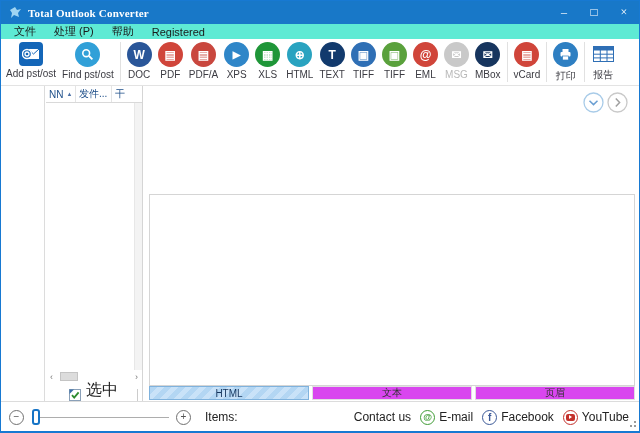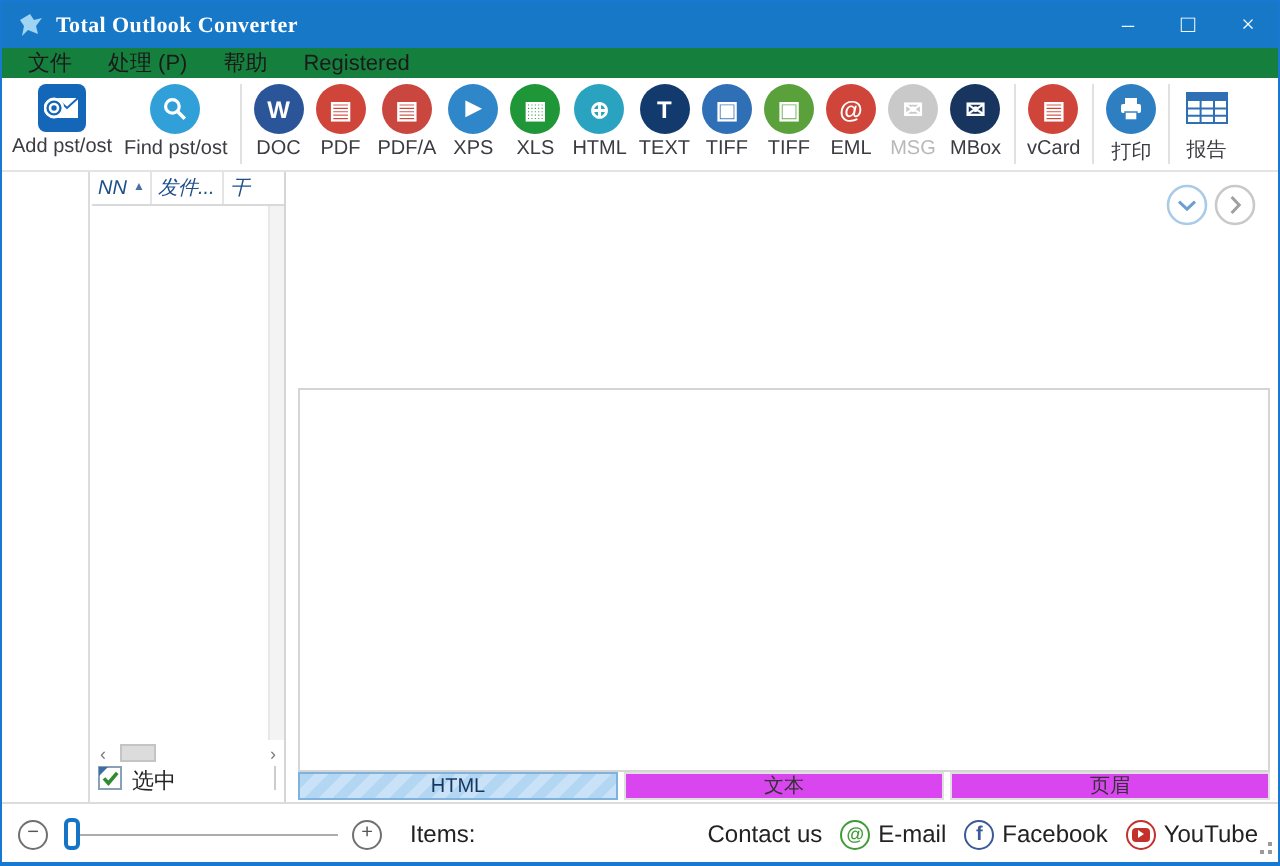--- a/index.html
+++ b/index.html
@@ -9,21 +9,21 @@
   
   #titlebar{position:absolute;top:0;left:0;right:0;height:23px;background:#1878c8;
             display:flex;align-items:center;color:#fff;font-family:Liberation Serif, serif;}
   #titlebar .appicon{margin:0 6px 0 7px;display:flex;}
   #titlebar .title{font-size:11px;font-weight:bold;letter-spacing:.2px;}
   .win-controls{margin-left:auto;display:flex;height:100%;}
   .wc{width:30px;height:100%;display:flex;align-items:center;justify-content:center;
       font-size:12px;color:#fff;cursor:default;}
 
   
-  #menubar{position:absolute;top:23px;left:0;right:0;height:15px;background:#15803d;
+  #menubar{position:absolute;top:23px;left:0;right:0;height:15px;background:#5eead4;
            display:flex;align-items:center;font-size:11px;color:#1a1a1a;padding-left:4px;}
   .mitem{padding:0 9px;white-space:nowrap;}
 
   
   #toolbar{position:absolute;top:38px;left:0;right:0;height:47px;background:#fff;
            border-bottom:1px solid #e3e3e3;box-sizing:border-box;
            display:flex;align-items:flex-start;padding:2px 0 0 2px;}
   .tbtn{display:flex;flex-direction:column;align-items:center;padding:1px 3px;}
   .circ{width:25px;height:25px;border-radius:50%;display:flex;align-items:center;
         justify-content:center;color:#fff;flex:none;}
@@ -34,33 +34,33 @@
   .tlabel.disabled{color:#b8b8b8;}
   .tsep{width:1px;background:#e1e1e1;align-self:stretch;margin:1px 3px 3px 3px;}
 
   
   #content{position:absolute;top:85px;left:0;right:0;height:315px;background:#fff;}
   #folder-panel{position:absolute;left:0;top:0;width:44px;height:100%;
                 border-right:1px solid #dcdcdc;background:#fff;box-sizing:border-box;}
   #list-panel{position:absolute;left:45px;top:0;width:97px;height:100%;background:#fff;
               border-right:1px solid #d5d5d5;box-sizing:border-box;display:flex;flex-direction:column;}
   .lheader{height:16px;display:flex;align-items:center;border-bottom:1px solid #d9d9d9;
-           font-size:10px;color:#1d4e89;flex:none;font-style:italic;}
+           font-size:10px;color:#1d4e89;flex:none;}
   .lcol{height:100%;display:flex;align-items:center;box-sizing:border-box;
         border-right:1px solid #e4e4e4;padding-left:3px;overflow:hidden;white-space:nowrap;}
   .lcol .sort{font-size:6px;color:#4a6fa5;margin-left:3px;}
   .lbody{flex:1;position:relative;}
   .vscroll{position:absolute;right:0;top:0;bottom:0;width:7px;background:#f3f3f3;
            border-left:1px solid #e7e7e7;}
   .hscroll{height:13px;display:flex;align-items:center;font-size:9px;color:#777;
            padding:0 4px;flex:none;}
   .hthumb{width:16px;height:7px;background:#dcdcdc;border:1px solid #c4c4c4;margin-left:7px;}
   .hright{margin-left:auto;}
-  .selrow{height:18px;display:flex;align-items:flex-start;font-size:11px;color:#222;
-          padding:0 3px;gap:5px;flex:none;}
+  .selrow{height:18px;display:flex;align-items:flex-end;font-size:16px;color:#222;
+          padding:0 3px;gap:5px;flex:none;margin-left:20px;}
   .selsep{width:1px;height:12px;background:#ccc;margin-left:auto;margin-right:1px;}
 
   #main-panel{position:absolute;left:143px;top:0;right:0;height:100%;background:#fff;}
   .chevrons{position:absolute;top:6px;right:11px;display:flex;gap:3px;}
   .chev{width:21px;height:21px;display:flex;}
   #preview-box{position:absolute;left:5px;right:4px;top:108px;height:192px;
                border:1px solid #d5d5d5;background:#fff;box-sizing:border-box;}
   #tabbar{position:absolute;left:5px;right:4px;bottom:1px;height:14px;display:flex;gap:3px;}
   .tab{flex:1;display:flex;align-items:center;justify-content:center;font-size:10px;
        background:#d946ef;border:1px solid #e0e0e0;color:#333;box-sizing:border-box;}

